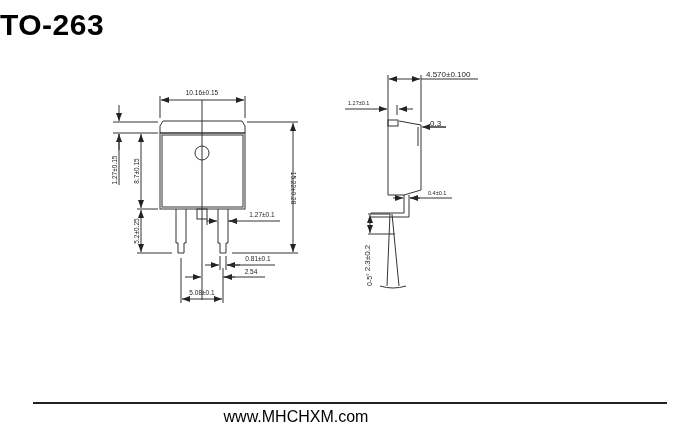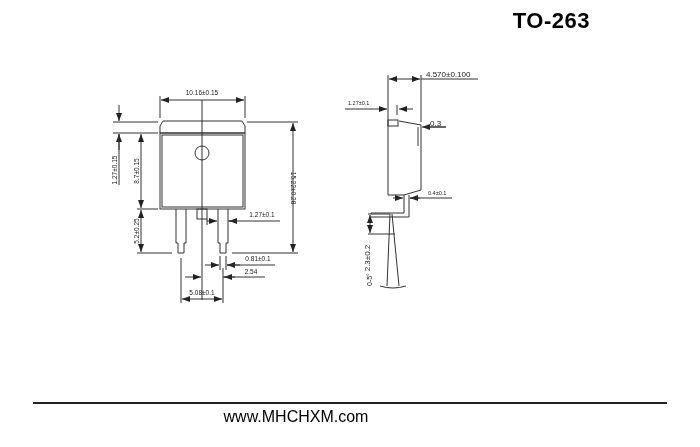--- a/index.html
+++ b/index.html
@@ -1,19 +1,19 @@
 <!DOCTYPE html>
 <html><head>
   <meta charset="utf-8">
   <style>
     html, body { margin: 0; padding: 0; background: #ffffff; }
     body { width: 700px; height: 447px; position: relative; overflow: hidden;
            font-family: "Liberation Sans", sans-serif; color: #000; }
-    .title { position: absolute; left: 0; width: 590px; top: 8px; text-align: right;
-             font-weight: bold; font-size: 22px; letter-spacing: 0.5px; }
+    .title { position: absolute; left: 0; width: 590px; top: 8px; text-align: left;
+             font-weight: bold; font-size: 30px; letter-spacing: 0.5px; }
     .drawing { position: absolute; left: 0; top: 0; }
     .rule { position: absolute; left: 33px; top: 402px; width: 634px; height: 2px; background: #222; }
     .footer { position: absolute; left: 0; width: 592px; top: 408px; text-align: center; font-size: 16px; }
     svg text { font-family: "Liberation Sans", sans-serif; fill: #222; }
   </style>
 </head>
 <body>
 
 <div class="title">TO-263</div>
 

